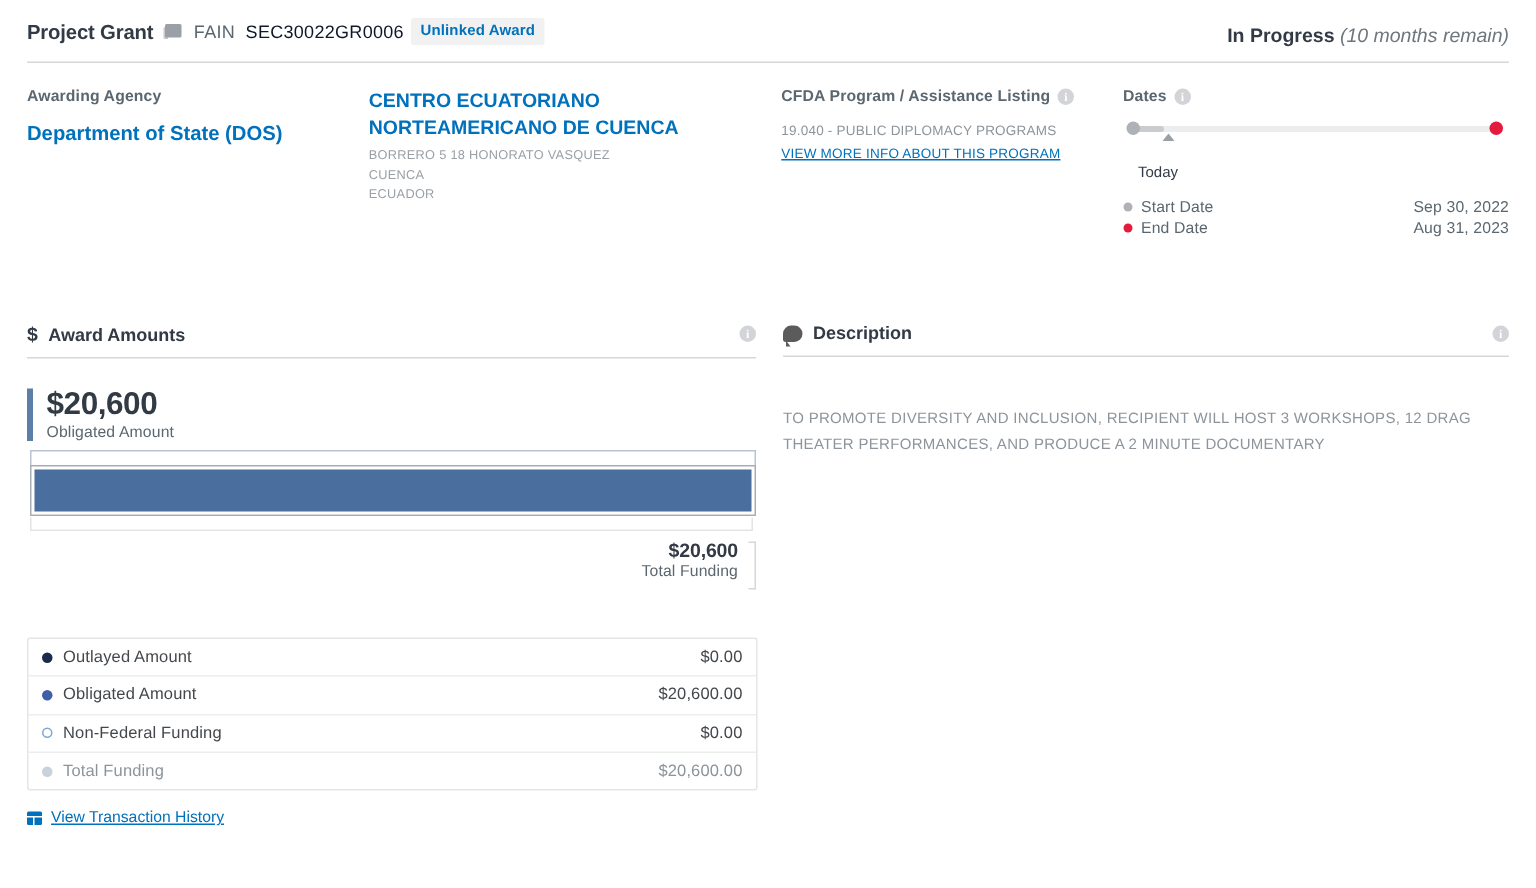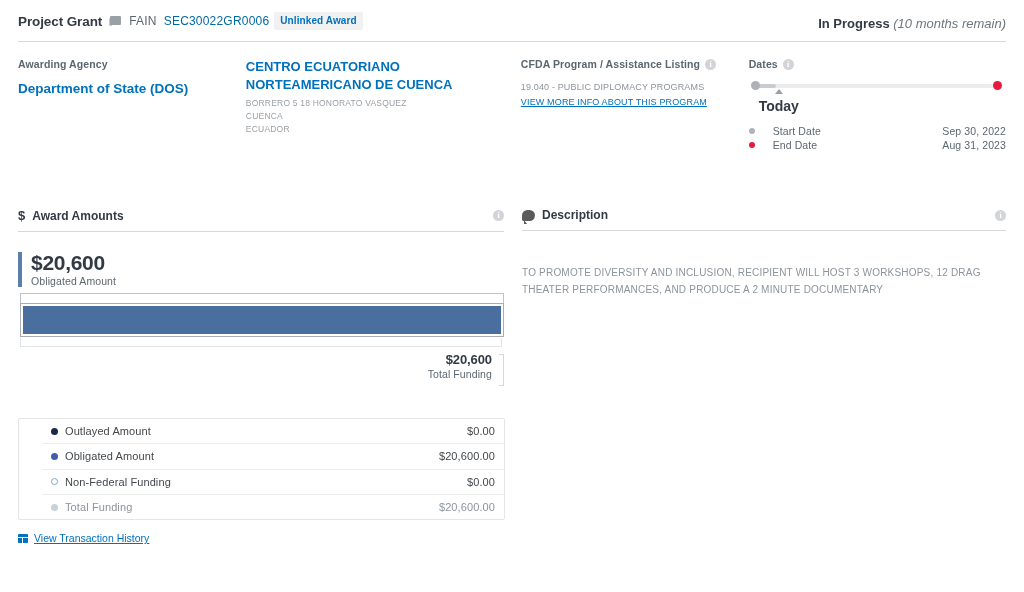--- a/index.html
+++ b/index.html
@@ -61,21 +61,21 @@
     background: #c6cace;
     border-radius: 1px 0 0 1px;
   }
   .fain-label {
     font-size: 12px;
     color: #5b6770;
     letter-spacing: 0.2px;
   }
   .fain-value {
     font-size: 12px;
-    color: #0369a1;
+    color: #0f172a;
     letter-spacing: 0.2px;
   }
   .badge {
     background: #f1f1f1;
     color: #0071bc;
     font-size: 10px;
     font-weight: bold;
     padding: 3px 6px 4px 6px;
     border-radius: 2px;
     align-self: flex-start;
@@ -209,36 +209,35 @@
   .today-marker {
     position: absolute;
     left: 24px;
     top: 8px;
     width: 0; height: 0;
     border-left: 4px solid transparent;
     border-right: 4px solid transparent;
     border-bottom: 5px solid #9aa0a6;
   }
   .today-label {
-    margin-top: 7px;
+    margin-top: 19px;
     margin-left: 10px;
-    font-size: 14px;
-    font-weight: bold;
+    font-size: 10px;
+    font-weight: normal;
     color: #323a45;
   }
   .dates-list {
     margin-top: 10px;
   }
   .date-row {
     display: flex;
     align-items: center;
     font-size: 10.5px;
     color: #5b6770;
     padding: 1px 0;
-    gap: 12px;
   }
   .date-dot {
     width: 6px; height: 6px;
     border-radius: 50%;
     margin-right: 6px;
     flex: 0 0 auto;
   }
   .date-name { flex: 1 1 auto; letter-spacing: 0.1px; }
   .date-val { color: #5b6770; letter-spacing: 0.1px; }
 
@@ -374,21 +373,20 @@
     letter-spacing: 0.1px;
   }
 
   
   .amount-table {
     margin-top: 16px;
     border: 1px solid #e4e5e6;
     border-radius: 2px;
     width: 487px;
     box-sizing: border-box;
-    padding-left: 23px;
   }
   .amount-row {
     display: flex;
     align-items: center;
     height: 24.3px;
     padding: 0 9px;
     border-bottom: 1px solid #eceded;
     font-size: 11px;
     color: #44484c;
   }

